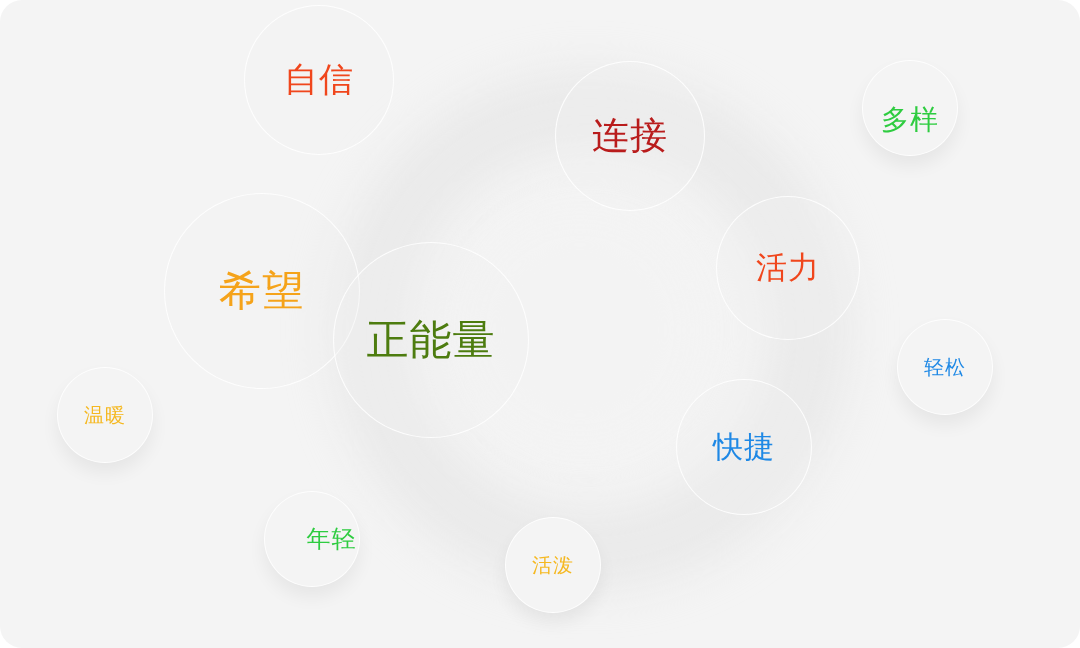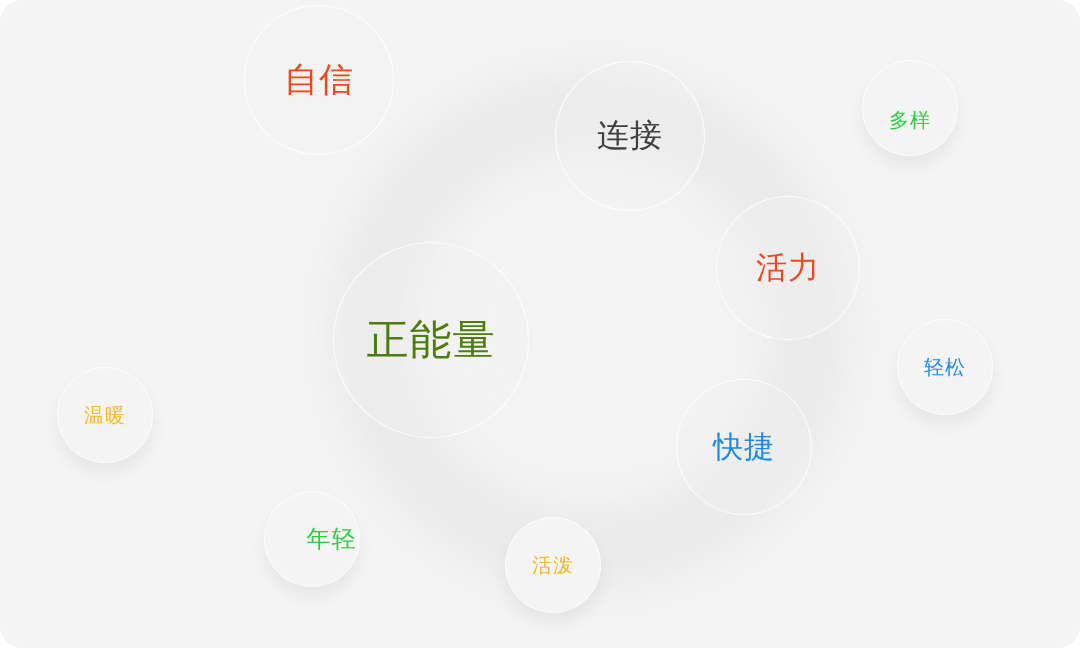--- a/index.html
+++ b/index.html
@@ -39,24 +39,27 @@
 <body>
 
 <div class="card">
   <div class="ring"></div>
   <div class="ring-inner"></div>
 
   <div class="bubble glass" style="left: 244px; top: 5px; width: 150px; height: 150px;">
       <span style="color: rgb(240, 70, 28); font-size: 34px;">自信</span>
     </div>
   <div class="bubble glass" style="left: 555px; top: 61px; width: 150px; height: 150px;">
-      <span style="color: #404040; font-size: 32px;">连接</span>
+      <span style="color: #b91c1c; font-size: 37px;">连接</span>
     </div>
   <div class="bubble soft" style="left: 862px; top: 60px; width: 96px; height: 96px;">
-      <span style="color: rgb(46, 204, 64); font-size: 20px; margin-top: 24px;">多样</span>
+      <span style="color: rgb(46, 204, 64); font-size: 28px; margin-top: 24px;">多样</span>
+    </div>
+  <div class="bubble glass" style="left: 164px; top: 193px; width: 196px; height: 196px;">
+      <span style="color: rgb(245, 163, 26); font-size: 42px;">希望</span>
     </div>
   <div class="bubble glass" style="left: 333px; top: 242px; width: 196px; height: 196px;">
       <span style="color: #4d7c0f; font-size: 42px;">正能量</span>
     </div>
   <div class="bubble glass" style="left: 716px; top: 196px; width: 144px; height: 144px;">
       <span style="color: rgb(240, 70, 28); font-size: 31px;">活力</span>
     </div>
   <div class="bubble soft" style="left: 897px; top: 319px; width: 96px; height: 96px;">
       <span style="color: rgb(30, 136, 229); font-size: 20px;">轻松</span>
     </div>

